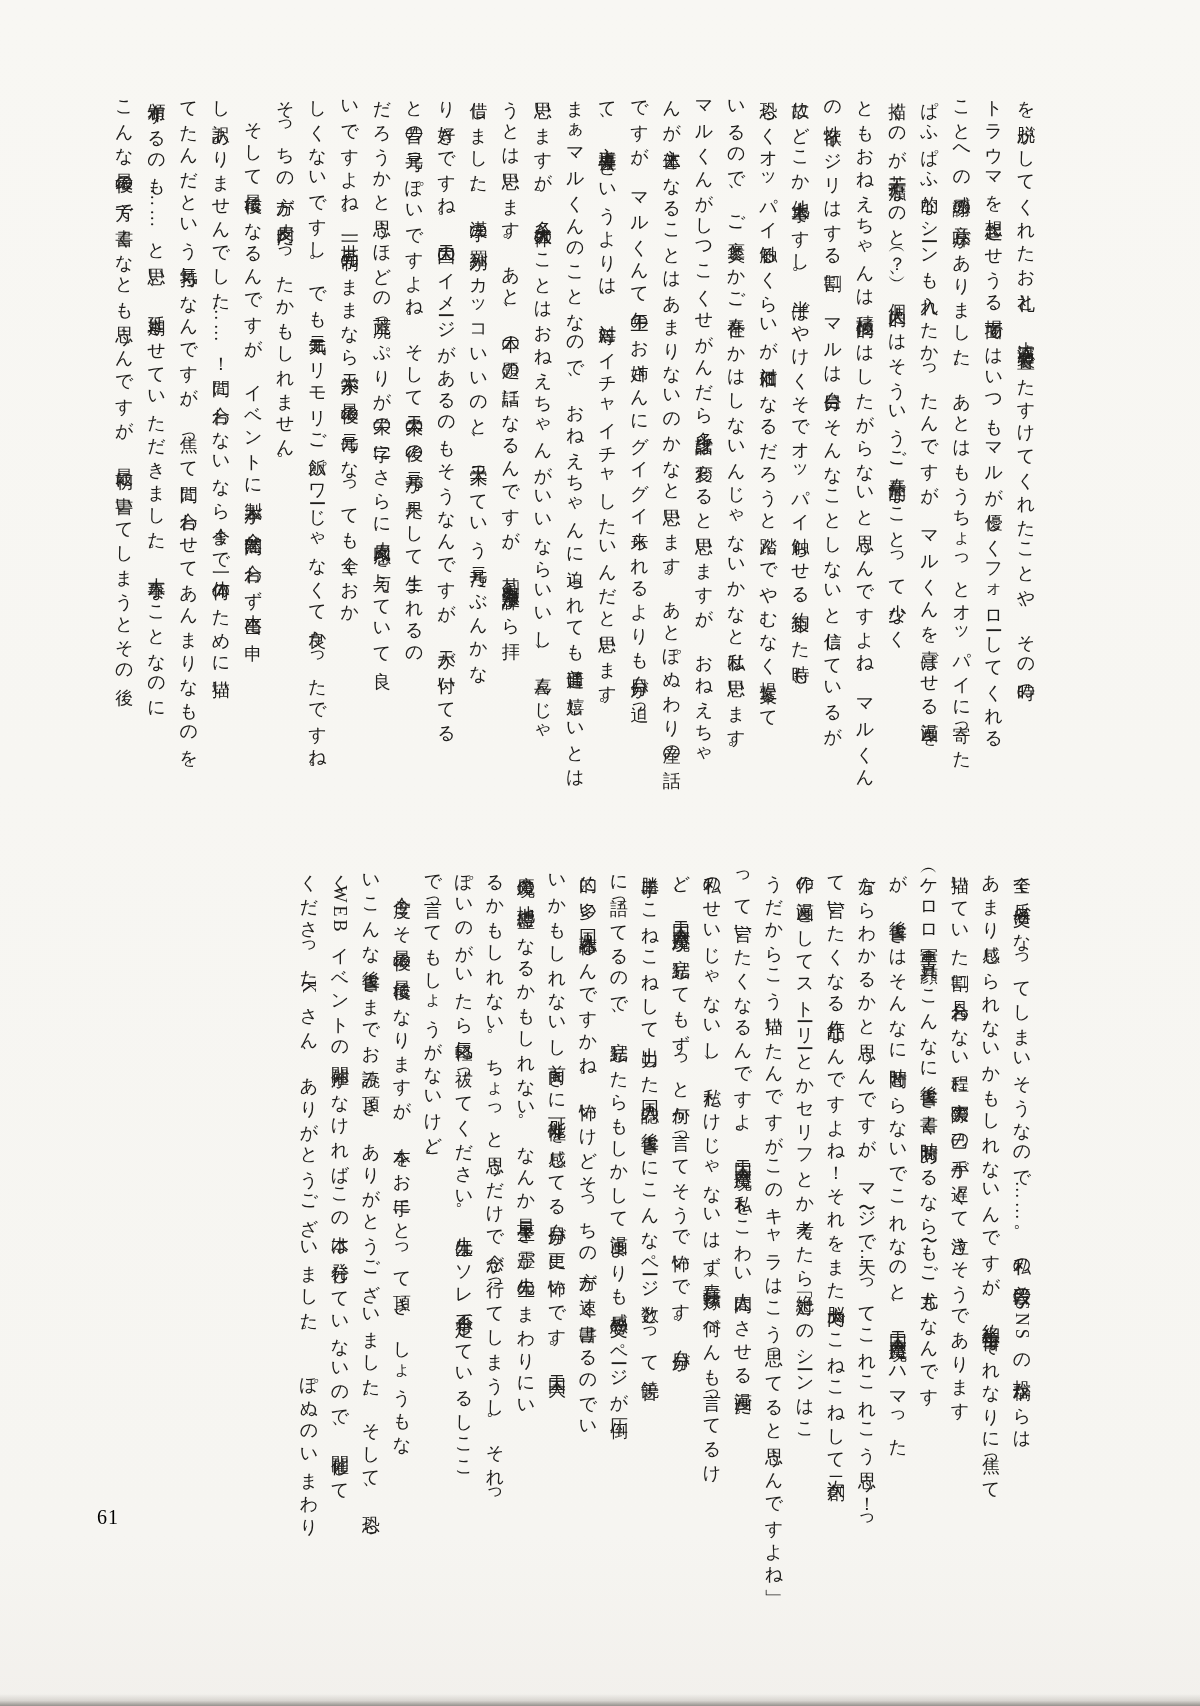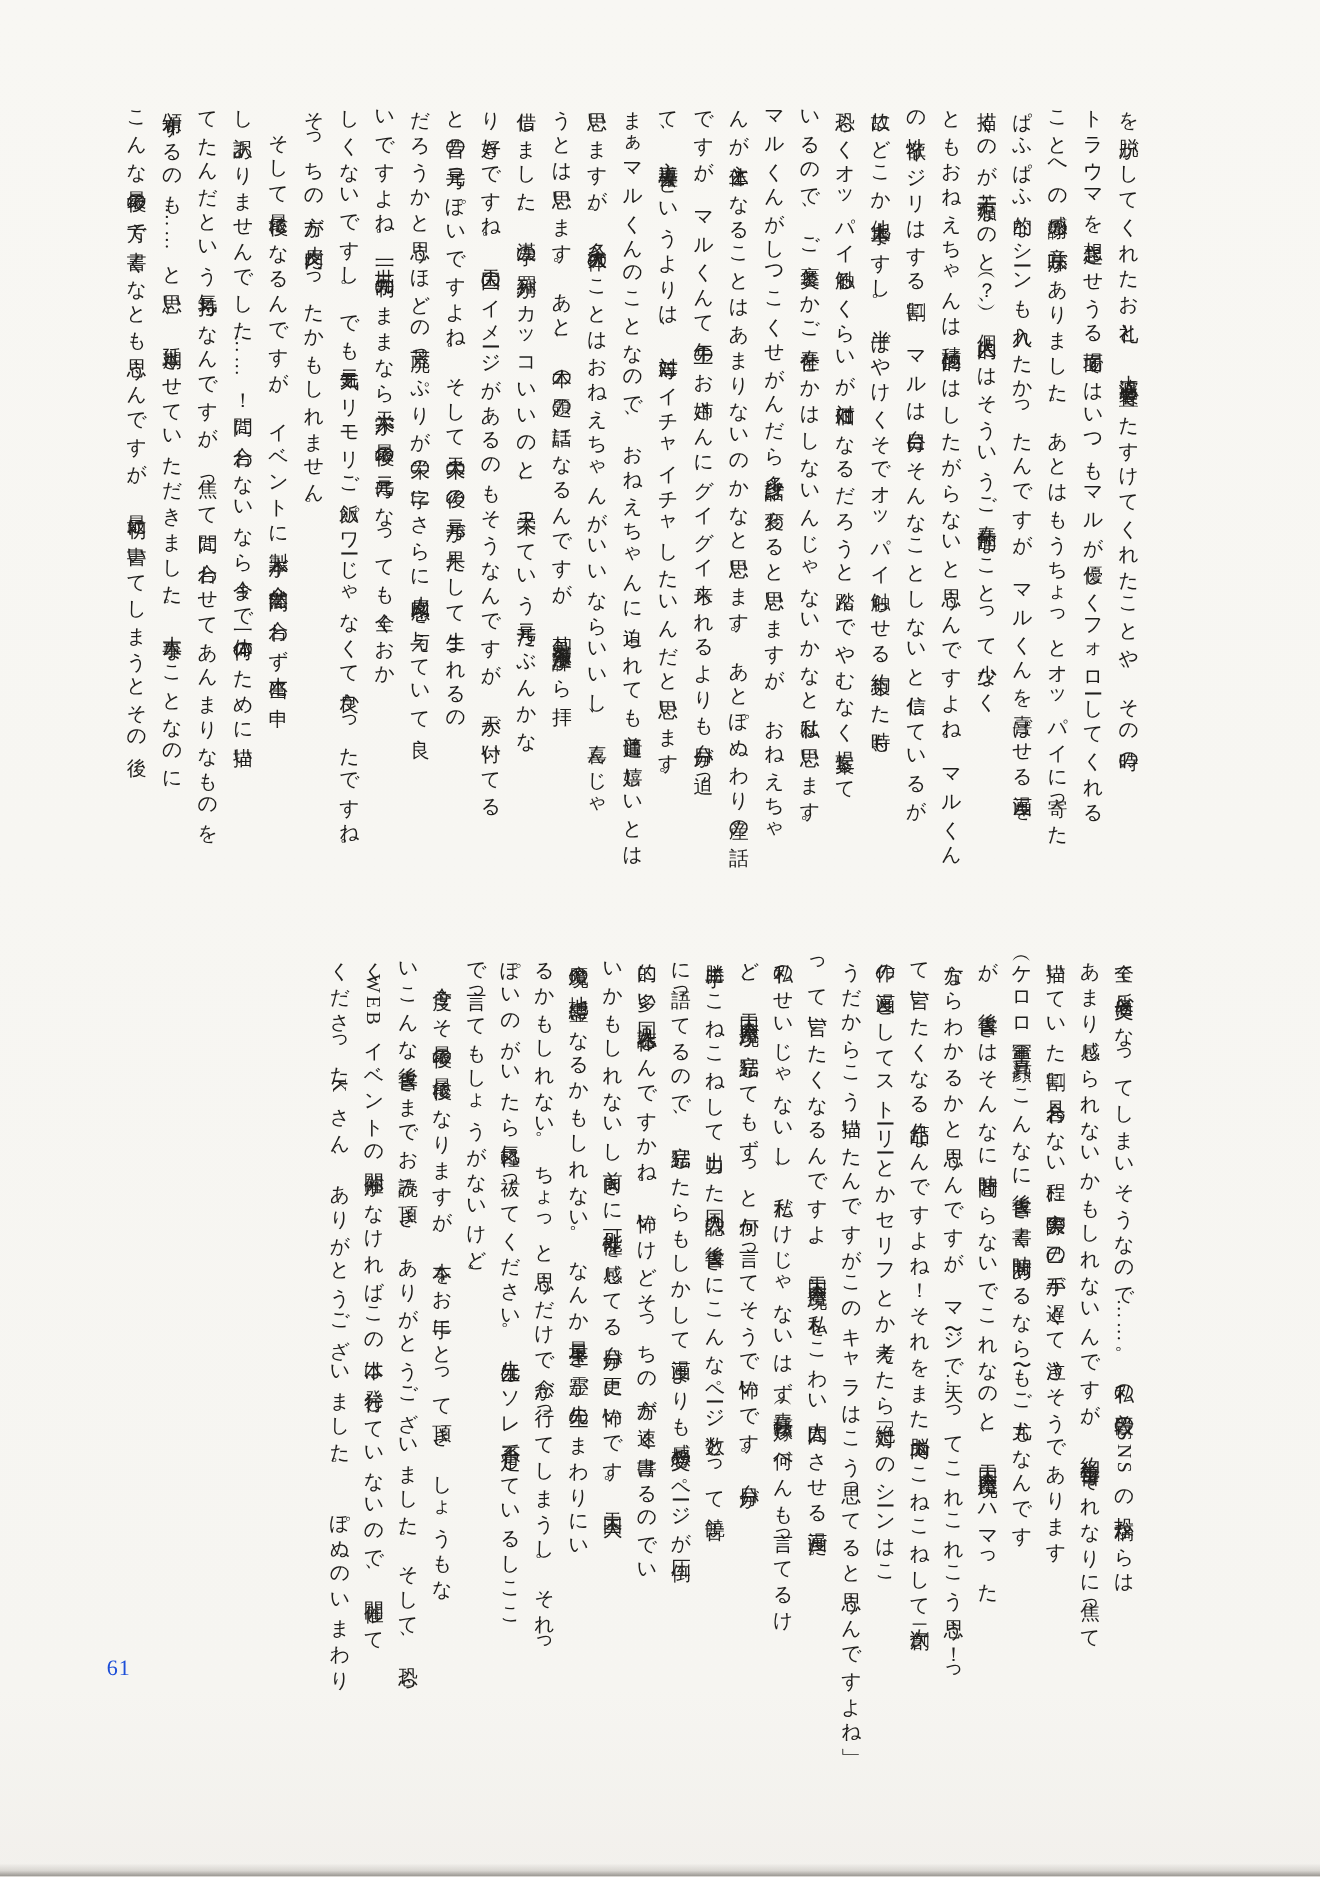--- a/index.html
+++ b/index.html
@@ -41,21 +41,21 @@
     top: 862px;
     right: 163px;
     height: 720px;
   }
   #bottom-block .tcol { line-height: 31px; }
   .page-number {
     position: absolute;
     left: 97px;
     top: 1506px;
     font-size: 20px;
-    color: #1d4ed8;
+    color: #000000;
     letter-spacing: 1px;
   }
   .scan-edge-bottom {
     position: absolute;
     left: 0;
     right: 0;
     bottom: 0;
     height: 12px;
     background: linear-gradient(to bottom,
       rgba(130,125,118,0) 0%,

